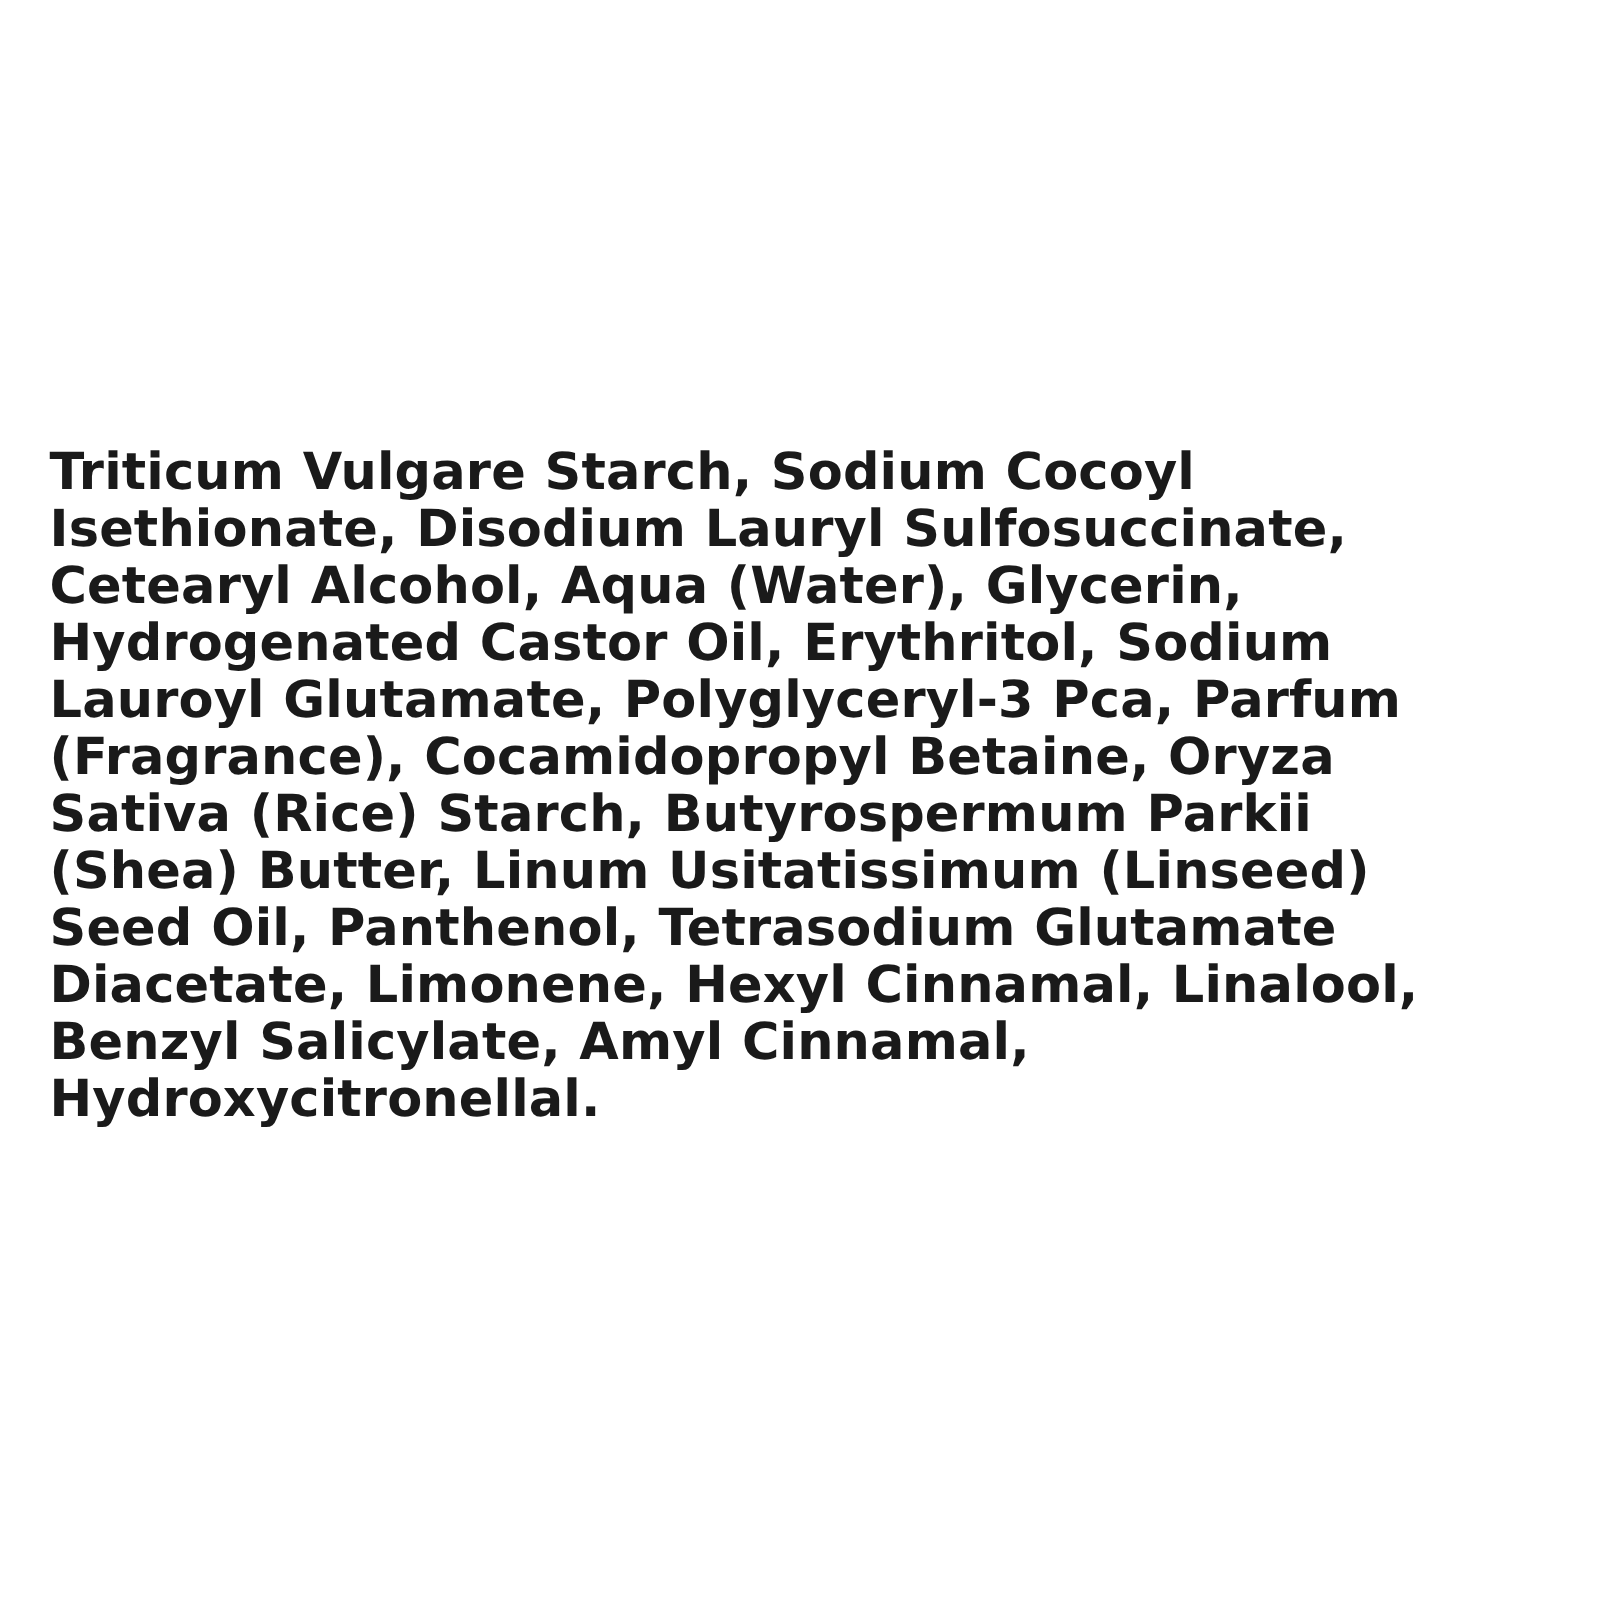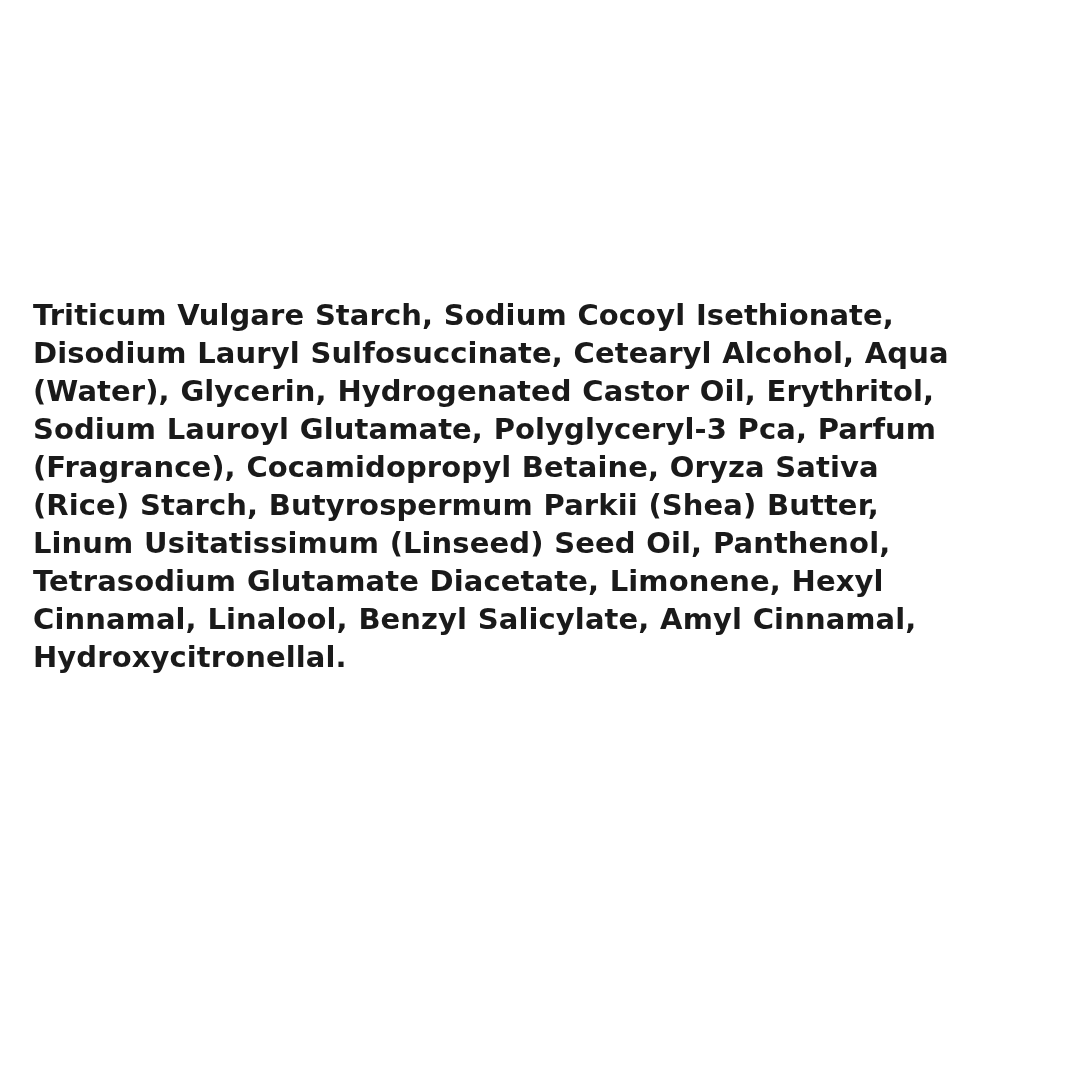--- a/index.html
+++ b/index.html
@@ -22,21 +22,21 @@
   .ingredients-block {
     position: absolute;
     left: 33px;
     top: 296px;
     width: 930px;
   }
   .ingredients-text {
     margin: 0;
     font-family: "DejaVu Sans", sans-serif;
     font-weight: bold;
-    font-size: 29px;
+    font-size: 34px;
     line-height: 38px;
     color: #1a1a1a;
     letter-spacing: 0.1px;
     text-align: left;
     word-spacing: 0.5px;
   }
 </style>
 </head>
 <body>
 

